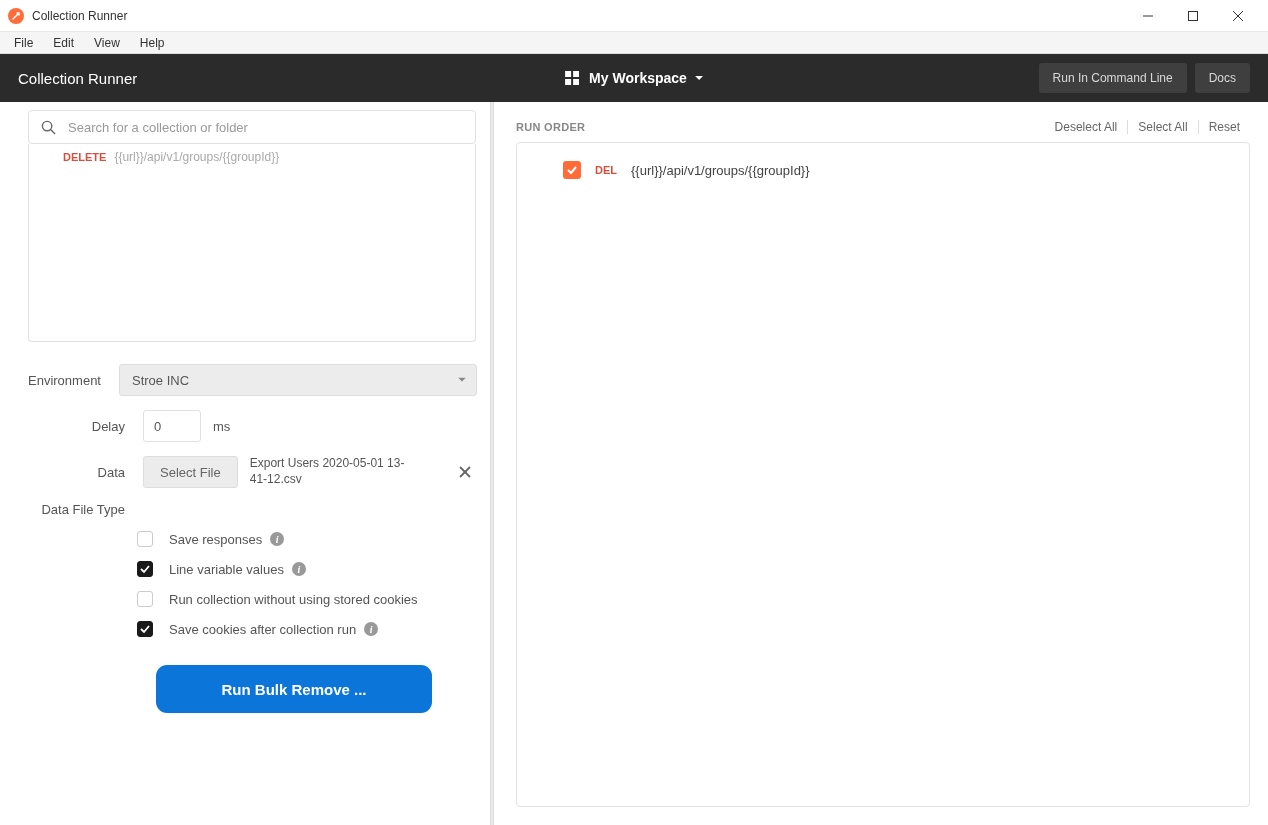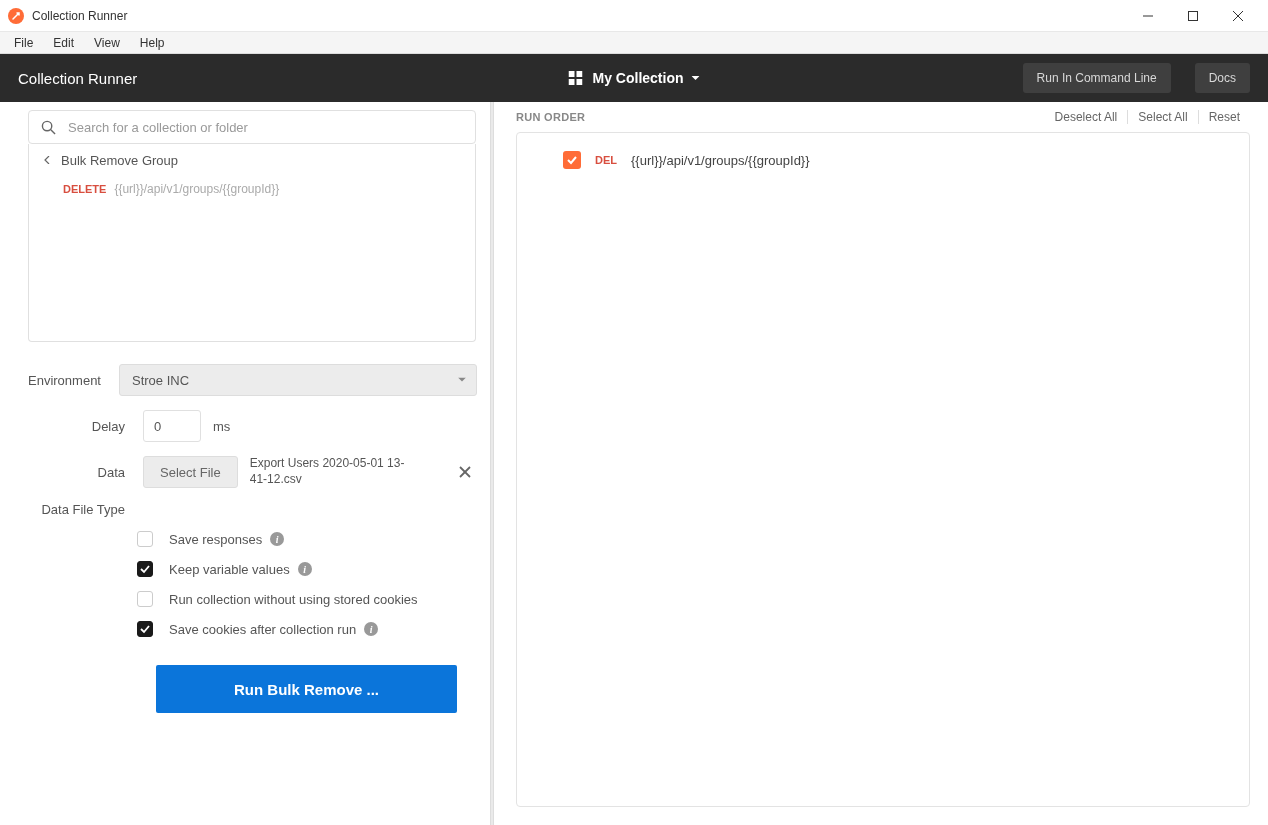--- a/index.html
+++ b/index.html
@@ -17,28 +17,28 @@
 
 .menubar { height: 22px; background: #f5f5f5; display: flex; align-items: center; padding: 0 4px; border-bottom: 1px solid #ddd; }
 .menu-item { padding: 2px 10px; font-size: 12px; color: #333; cursor: pointer; }
 
 
 .app-header { height: 48px; background: #2b2b2b; display: flex; align-items: center; padding: 0 18px; }
 .header-title { color: #fff; font-size: 15px; font-weight: 500; }
 .header-center { position: absolute; left: 50%; transform: translateX(-50%); display: flex; align-items: center; color: #fff; font-size: 14px; font-weight: 600; cursor: pointer; }
 .grid-icon { width: 14px; height: 14px; margin-right: 10px; }
 .dropdown-caret { margin-left: 8px; }
-.header-right { margin-left: auto; display: flex; gap: 24px; }
+.header-right { margin-left: auto; display: flex; gap: 8px; }
 .header-btn { background: #3f3f3f; color: #d8d8d8; border: none; padding: 8px 14px; font-size: 12px; border-radius: 3px; cursor: pointer; }
 
 
 .main { display: flex; height: calc(100% - 102px); }
 .left-panel { width: 490px; padding: 8px 14px 14px 28px; display: flex; flex-direction: column; position: relative; }
 .divider { width: 4px; background: #eaeaea; border-left: 1px solid #ddd; border-right: 1px solid #ddd; cursor: col-resize; }
-.right-panel { flex: 1; padding: 8px 18px 18px 22px; display: flex; flex-direction: column; }
+.right-panel { flex: 1; padding: 18px 18px 18px 22px; display: flex; flex-direction: column; }
 
 
 .search-box { border: 1px solid #e0e0e0; border-radius: 4px; height: 34px; display: flex; align-items: center; padding: 0 12px; }
 .search-box svg { width: 15px; height: 15px; color: #666; margin-right: 12px; }
 .search-box input { border: none; outline: none; flex: 1; font-size: 13px; color: #666; }
 .search-box input::placeholder { color: #999; }
 
 
 .collection-box { border: 1px solid #e0e0e0; border-top: none; border-radius: 0 0 4px 4px; height: 198px; overflow: auto; }
 .collection-header { height: 32px; display: flex; align-items: center; padding: 0 14px; font-size: 13px; color: #555; cursor: pointer; }
@@ -63,21 +63,21 @@
 .clear-icon { cursor: pointer; margin-left: auto; margin-right: 4px; }
 
 .checkbox-section { margin-top: 4px; }
 .checkbox-row { display: flex; align-items: center; margin-bottom: 14px; padding-left: 109px; }
 .checkbox { width: 16px; height: 16px; border: 1px solid #ccc; border-radius: 3px; margin-right: 16px; cursor: pointer; display: flex; align-items: center; justify-content: center; }
 .checkbox.checked { background: #1a1a1a; border-color: #1a1a1a; }
 .checkbox.checked svg { width: 10px; height: 10px; }
 .checkbox-label { font-size: 13px; color: #555; }
 .info-icon { width: 14px; height: 14px; background: #999; border-radius: 50%; margin-left: 8px; display: inline-flex; align-items: center; justify-content: center; color: #fff; font-size: 10px; font-weight: bold; font-style: italic; font-family: Georgia, serif; }
 
-.run-button { background: #0b75da; color: #fff; border: none; border-radius: 2px; height: 48px; width: 301px; font-size: 15px; font-weight: 600; cursor: pointer; margin-left: 128px; margin-top: 14px; }
+.run-button { background: #0b75da; color: #fff; border: none; border-radius: 11px; height: 48px; width: 276px; font-size: 15px; font-weight: 600; cursor: pointer; margin-left: 128px; margin-top: 14px; }
 
 
 .run-order-header { display: flex; align-items: center; margin-bottom: 8px; }
 .run-order-title { font-size: 11px; font-weight: 600; color: #888; letter-spacing: 0.3px; }
 .run-order-actions { margin-left: auto; display: flex; align-items: flex-end; }
 .link-action { font-size: 12px; color: #666; cursor: pointer; padding: 0 10px; }
 .link-sep { width: 1px; height: 14px; background: #ddd; }
 .run-order-box { border: 1px solid #e3e3e3; border-radius: 4px; flex: 1; padding: 18px 18px; overflow: auto; }
 .order-item { display: flex; align-items: center; gap: 14px; }
 .order-checkbox { width: 18px; height: 18px; background: #ff6c37; border-radius: 3px; display: flex; align-items: center; justify-content: center; cursor: pointer; }
@@ -124,47 +124,41 @@
 
 <div class="app-header">
   <span class="header-title">Collection Runner</span>
   <div class="header-center">
     <svg class="grid-icon" viewBox="0 0 14 14">
         <rect x="0" y="0" width="6" height="6" fill="#fff"></rect>
         <rect x="8" y="0" width="6" height="6" fill="#fff"></rect>
         <rect x="0" y="8" width="6" height="6" fill="#fff"></rect>
         <rect x="8" y="8" width="6" height="6" fill="#fff"></rect>
       </svg>
-    <span>My Collection</span>
+    <span>My Workspace</span>
     <svg class="dropdown-caret" width="8" height="5" viewBox="0 0 8 5">
         <path d="M0 0 L4 4 L8 0" fill="#fff"></path>
       </svg>
   </div>
   <div class="header-right">
     <button class="header-btn">Run In Command Line</button>
     <button class="header-btn">Docs</button>
   </div>
 </div>
 
 <div class="main">
   <div class="left-panel">
     <div class="search-box">
       <svg viewBox="0 0 16 16">
           <circle cx="6.5" cy="6.5" r="5" stroke="#666" stroke-width="1.5" fill="none"></circle>
           <line x1="10.5" y1="10.5" x2="15" y2="15" stroke="#666" stroke-width="1.5"></line>
         </svg>
       <input type="text" placeholder="Search for a collection or folder" style="">
     </div>
     <div class="collection-box">
-      <div class="collection-header">
-        <svg viewBox="0 0 8 8">
-            <path d="M6 0 L2 4 L6 8" stroke="#666" stroke-width="1.2" fill="none"></path>
-          </svg>
-        <span>Bulk Remove Group</span>
-      </div>
       <div class="request-row">
         <span class="method-delete">DELETE</span>
         <span class="url-text">{{url}}/api/v1/groups/{{groupId}}</span>
       </div>
     </div>
 
     <div class="settings">
       <div class="form-row">
         <div class="form-label">Environment</div>
         <div class="form-control-area">
@@ -203,21 +197,21 @@
           <div class="checkbox"></div>
           <span class="checkbox-label">Save responses</span>
           <span class="info-icon">i</span>
         </div>
         <div class="checkbox-row">
           <div class="checkbox checked">
             <svg viewBox="0 0 10 10">
                 <path d="M1 5 L4 8 L9 2" stroke="#fff" stroke-width="1.8" fill="none"></path>
               </svg>
           </div>
-          <span class="checkbox-label">Keep variable values</span>
+          <span class="checkbox-label">Line variable values</span>
           <span class="info-icon">i</span>
         </div>
         <div class="checkbox-row">
           <div class="checkbox"></div>
           <span class="checkbox-label">Run collection without using stored cookies</span>
         </div>
         <div class="checkbox-row">
           <div class="checkbox checked">
             <svg viewBox="0 0 10 10">
                 <path d="M1 5 L4 8 L9 2" stroke="#fff" stroke-width="1.8" fill="none"></path>

